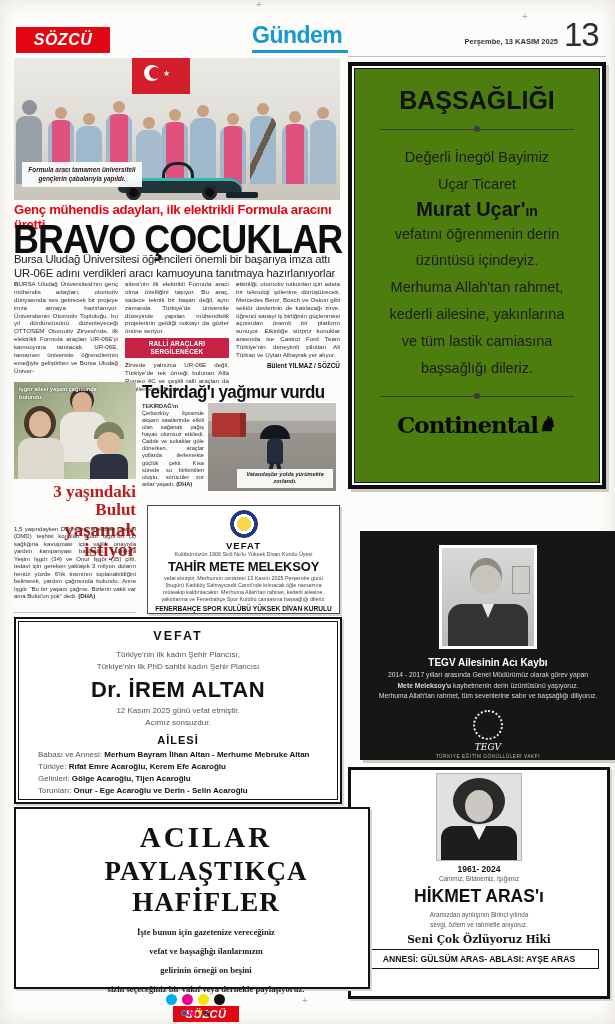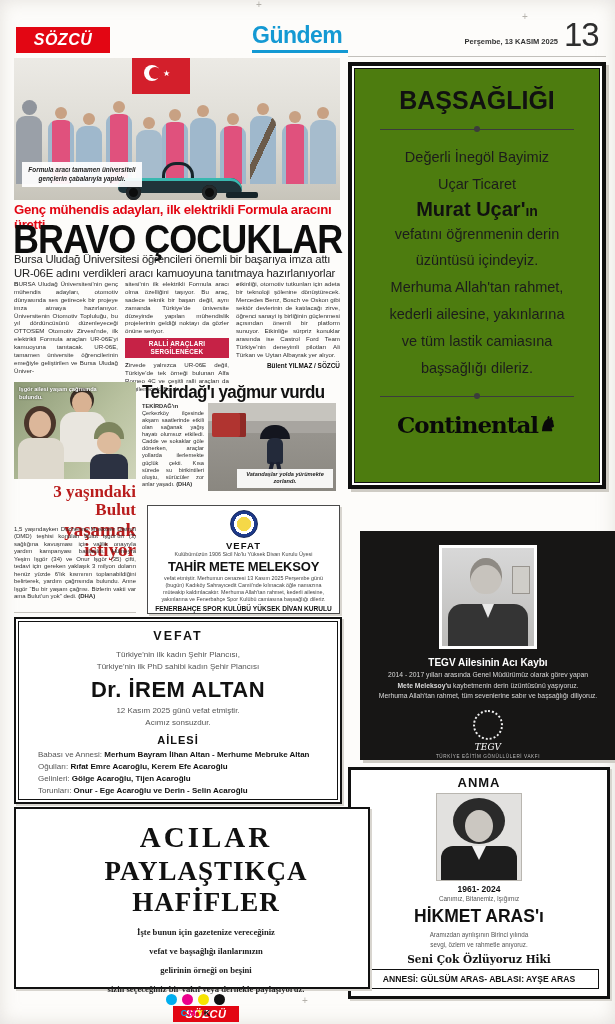--- a/index.html
+++ b/index.html
@@ -277,21 +277,21 @@
     <div style="padding:10px 18px 0;">
       <div class="vefat-title">VEFAT</div>
       <div class="grayline" style="margin-top:6px;">Türkiye'nin ilk kadın Şehir Plancısı,</div>
       <div class="grayline">Türkiye'nin ilk PhD sahibi kadın Şehir Plancısı</div>
       <div class="irem-name">Dr. İREM ALTAN</div>
       <div class="grayline">12 Kasım 2025 günü vefat etmiştir.</div>
       <div class="grayline">Acımız sonsuzdur.</div>
       <div class="ailesi">AİLESİ</div>
       <div style="text-align:left;padding-left:4px;">
         <div class="famline"><span>Babası ve Annesi:</span> <b>Merhum Bayram İlhan Altan - Merhume Mebruke Altan</b></div>
-        <div class="famline"><span>Oğulları:</span> <b>Rıfat Emre Acaroğlu, Kerem Efe Acaroğlu</b></div>
+        <div class="famline"><span>Türkiye:</span> <b>Rıfat Emre Acaroğlu, Kerem Efe Acaroğlu</b></div>
         <div class="famline"><span>Gelinleri:</span> <b>Gölge Acaroğlu, Tijen Acaroğlu</b></div>
         <div class="famline"><span>Torunları:</span> <b>Onur - Ege Acaroğlu ve Derin - Selin Acaroğlu</b></div>
       </div>
     </div>
   </div>
 
   <div class="abs bas-box" style="left:348px;top:62px;width:250px;height:419px;">
     <div class="bas-title">BAŞSAĞLIĞI</div>
     <div class="dotline"></div>
     <div class="bas-line">Değerli İnegöl Bayimiz</div>
@@ -320,21 +320,20 @@
     <div class="tegv-title">TEGV Ailesinin Acı Kaybı</div>
     <div class="tegv-line" style="padding:2px 18px 0;">2014 - 2017 yılları arasında Genel Müdürümüz olarak görev yapan</div>
     <div class="tegv-line" style="padding:0 18px;"><b>Mete Meleksoy'u</b><span> kaybetmenin derin üzüntüsünü yaşıyoruz.</span></div>
     <div class="tegv-line" style="padding:0 14px;">Merhuma Allah'tan rahmet, tüm sevenlerine sabır ve başsağlığı diliyoruz.</div>
     <div class="tegv-logo"></div>
     <div class="tegv-script">TEGV</div>
     <div class="tegv-sub">TÜRKİYE EĞİTİM GÖNÜLLÜLERİ VAKFI</div>
   </div>
 
   <div class="abs anma-box" style="left:348px;top:767px;width:256px;height:226px;">
-    <div class="anma-title">ANMA</div>
     <div class="anma-photo">
       <span class="hair"></span>
         <span class="face"></span>
         <span class="suit"></span>
         <span class="shirt"></span>
     </div>
     <div class="anma-years">1961- 2024</div>
     <div class="anma-line">Canımız, Bitanemiz, Işığımız</div>
     <div class="anma-name">HİKMET ARAS'ı</div>
     <div class="anma-line">Aramızdan ayrılışının Birinci yılında</div>

